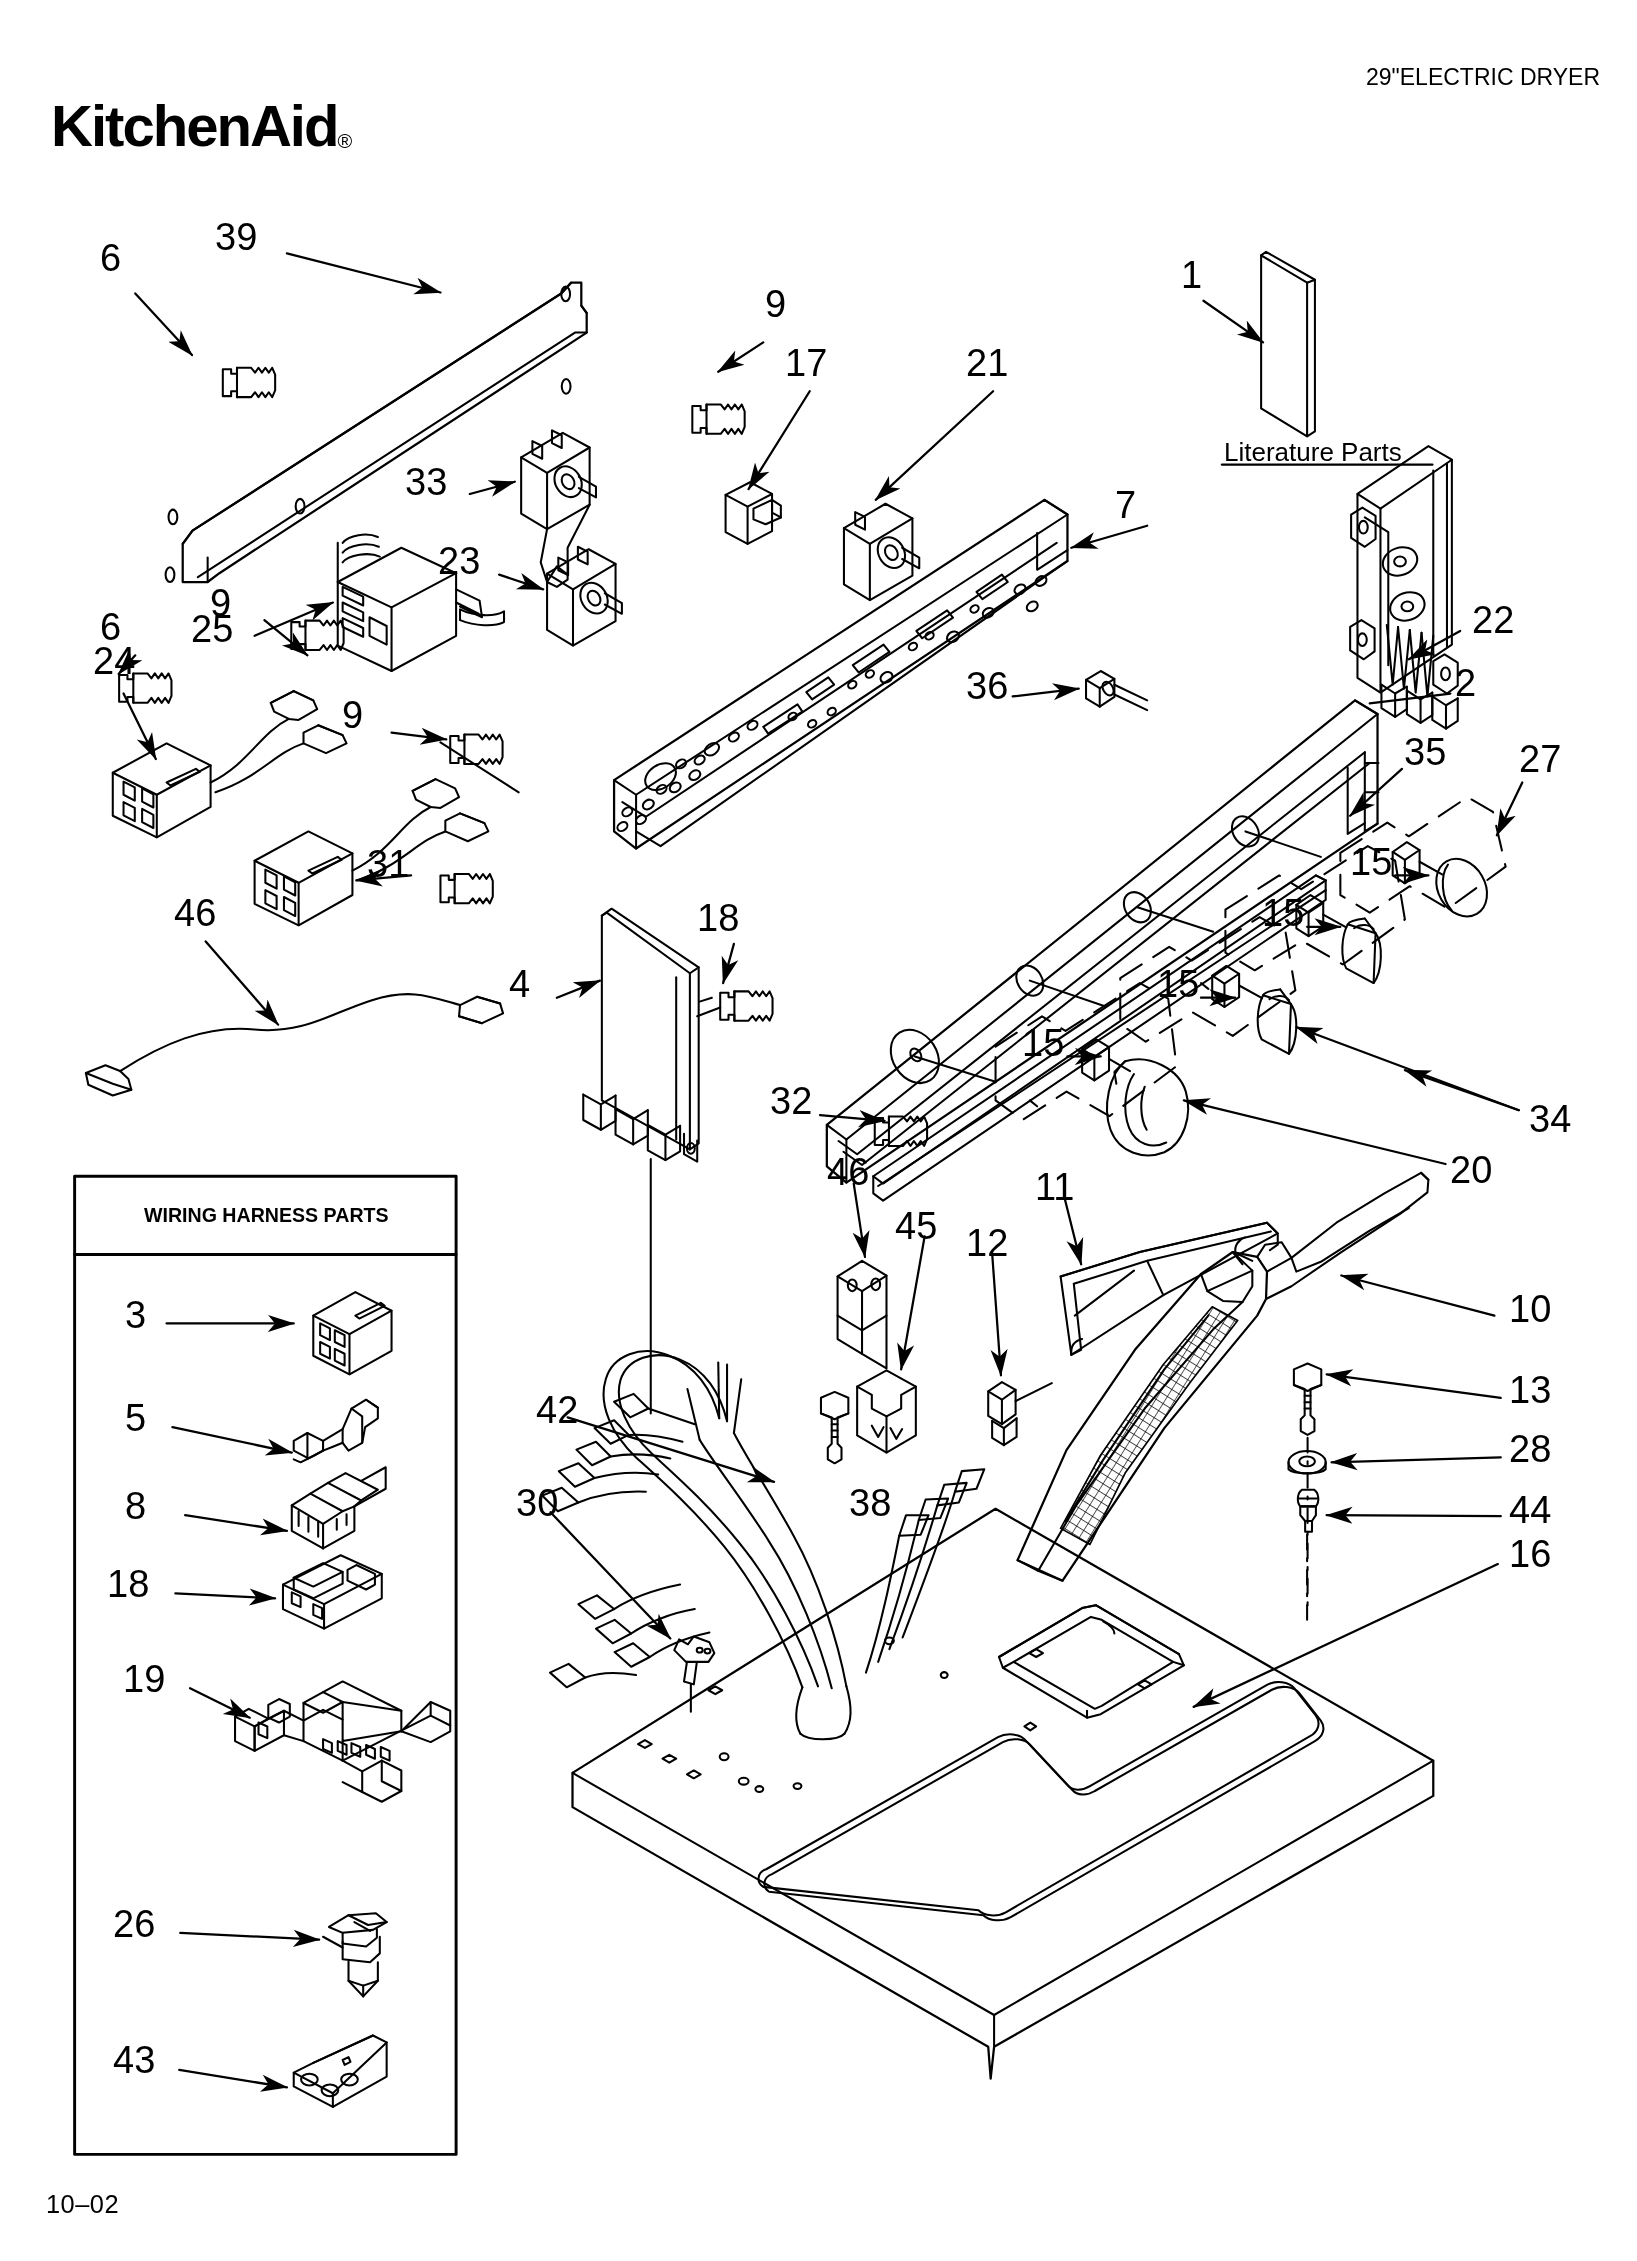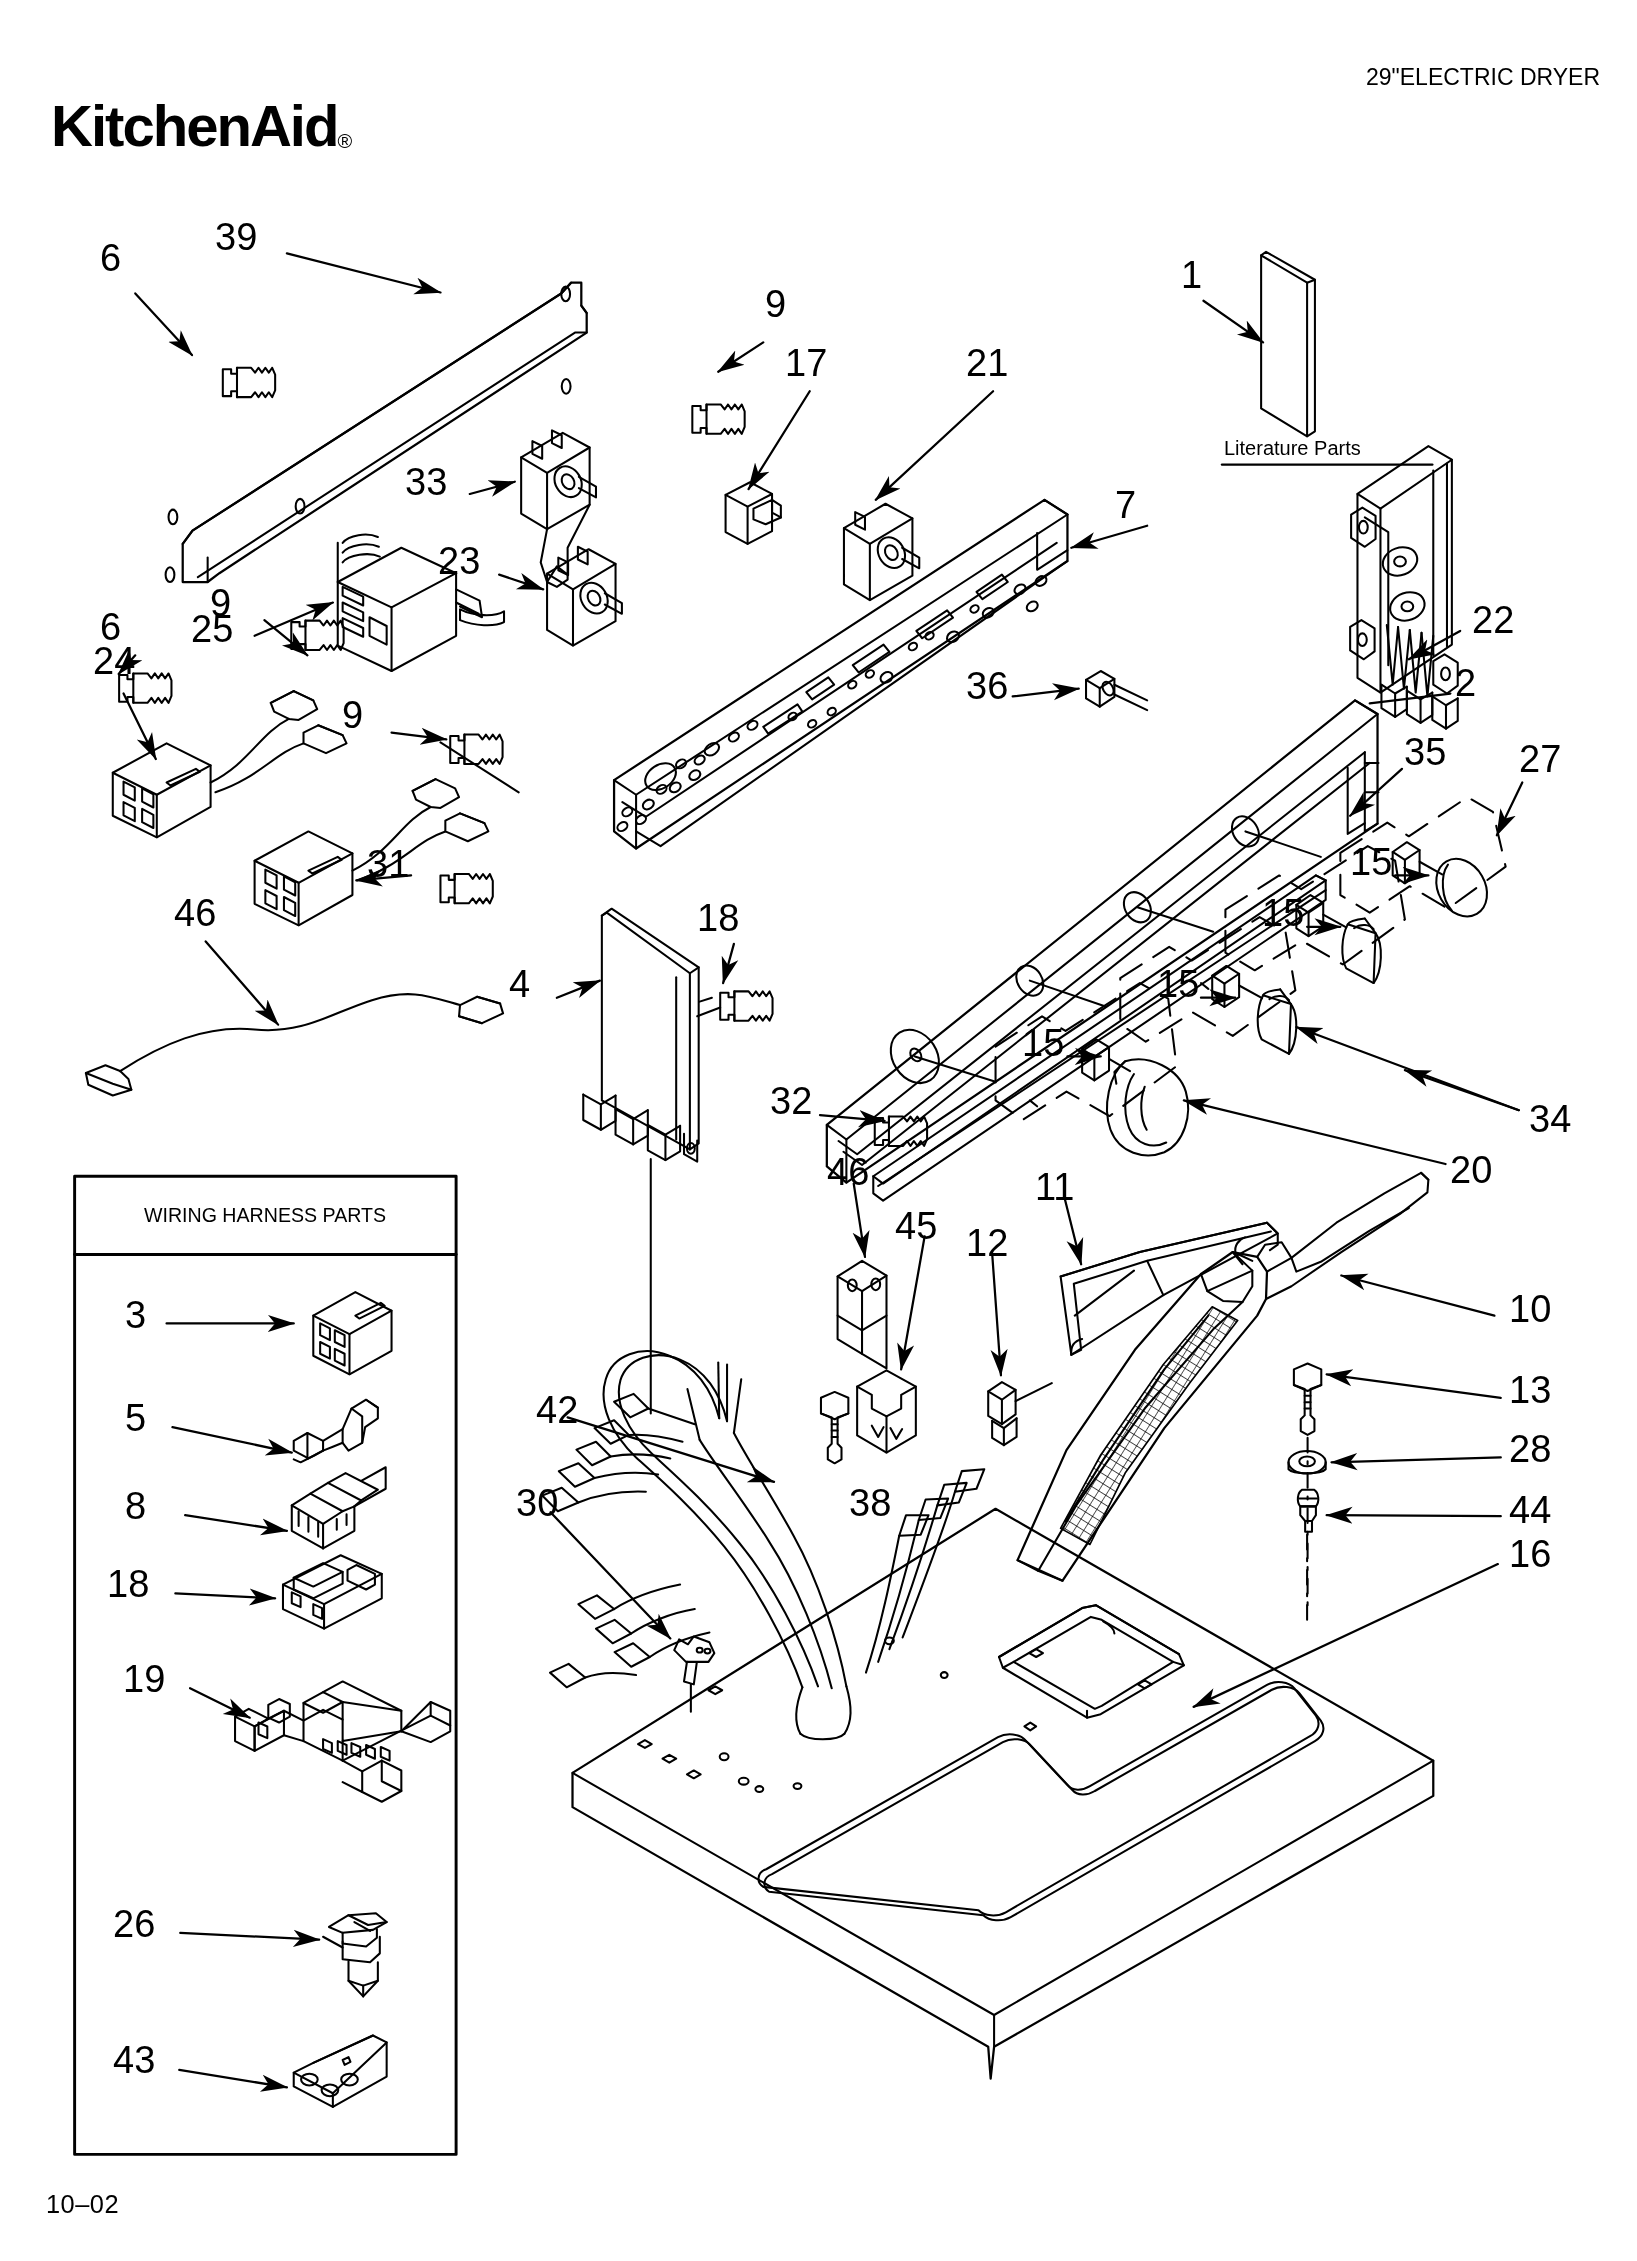--- a/index.html
+++ b/index.html
@@ -10,22 +10,22 @@
   .hdr{position:absolute;font-family:"Liberation Sans",sans-serif;}
   #hdr-title{right:38px;top:64px;font-size:23px;letter-spacing:0px;
              white-space:nowrap;text-align:right;}
   #brand{position:absolute;left:51px;top:93px;font-size:57px;font-weight:bold;
          font-family:"Liberation Sans",sans-serif;letter-spacing:-2px;
          transform:scaleX(1.02);transform-origin:left top;white-space:nowrap;}
   #brand .reg{font-size:19.6px;vertical-align:-2px;font-weight:normal;}
   #footer{position:absolute;left:46px;top:2190px;font-size:25.4px;letter-spacing:0.5px;}
   .callout{position:absolute;font-size:38px;line-height:0.95;white-space:nowrap;
            font-family:"Liberation Sans",sans-serif;}
-  .boxtitle{position:absolute;font-size:19.6px;white-space:nowrap;}
-  .litlabel{position:absolute;font-size:20px;white-space:nowrap;}
+  .boxtitle{position:absolute;font-size:19.6px;white-space:nowrap;font-weight:bold;}
+  .litlabel{position:absolute;font-size:26px;white-space:nowrap;}
 </style>
 </head>
 <body>
 
 <div id="sheet">
 
   <div id="brand"><span>KitchenAid</span><span class="reg">®</span></div>
 
   <div class="hdr" id="hdr-title">29"ELECTRIC DRYER</div>
 

